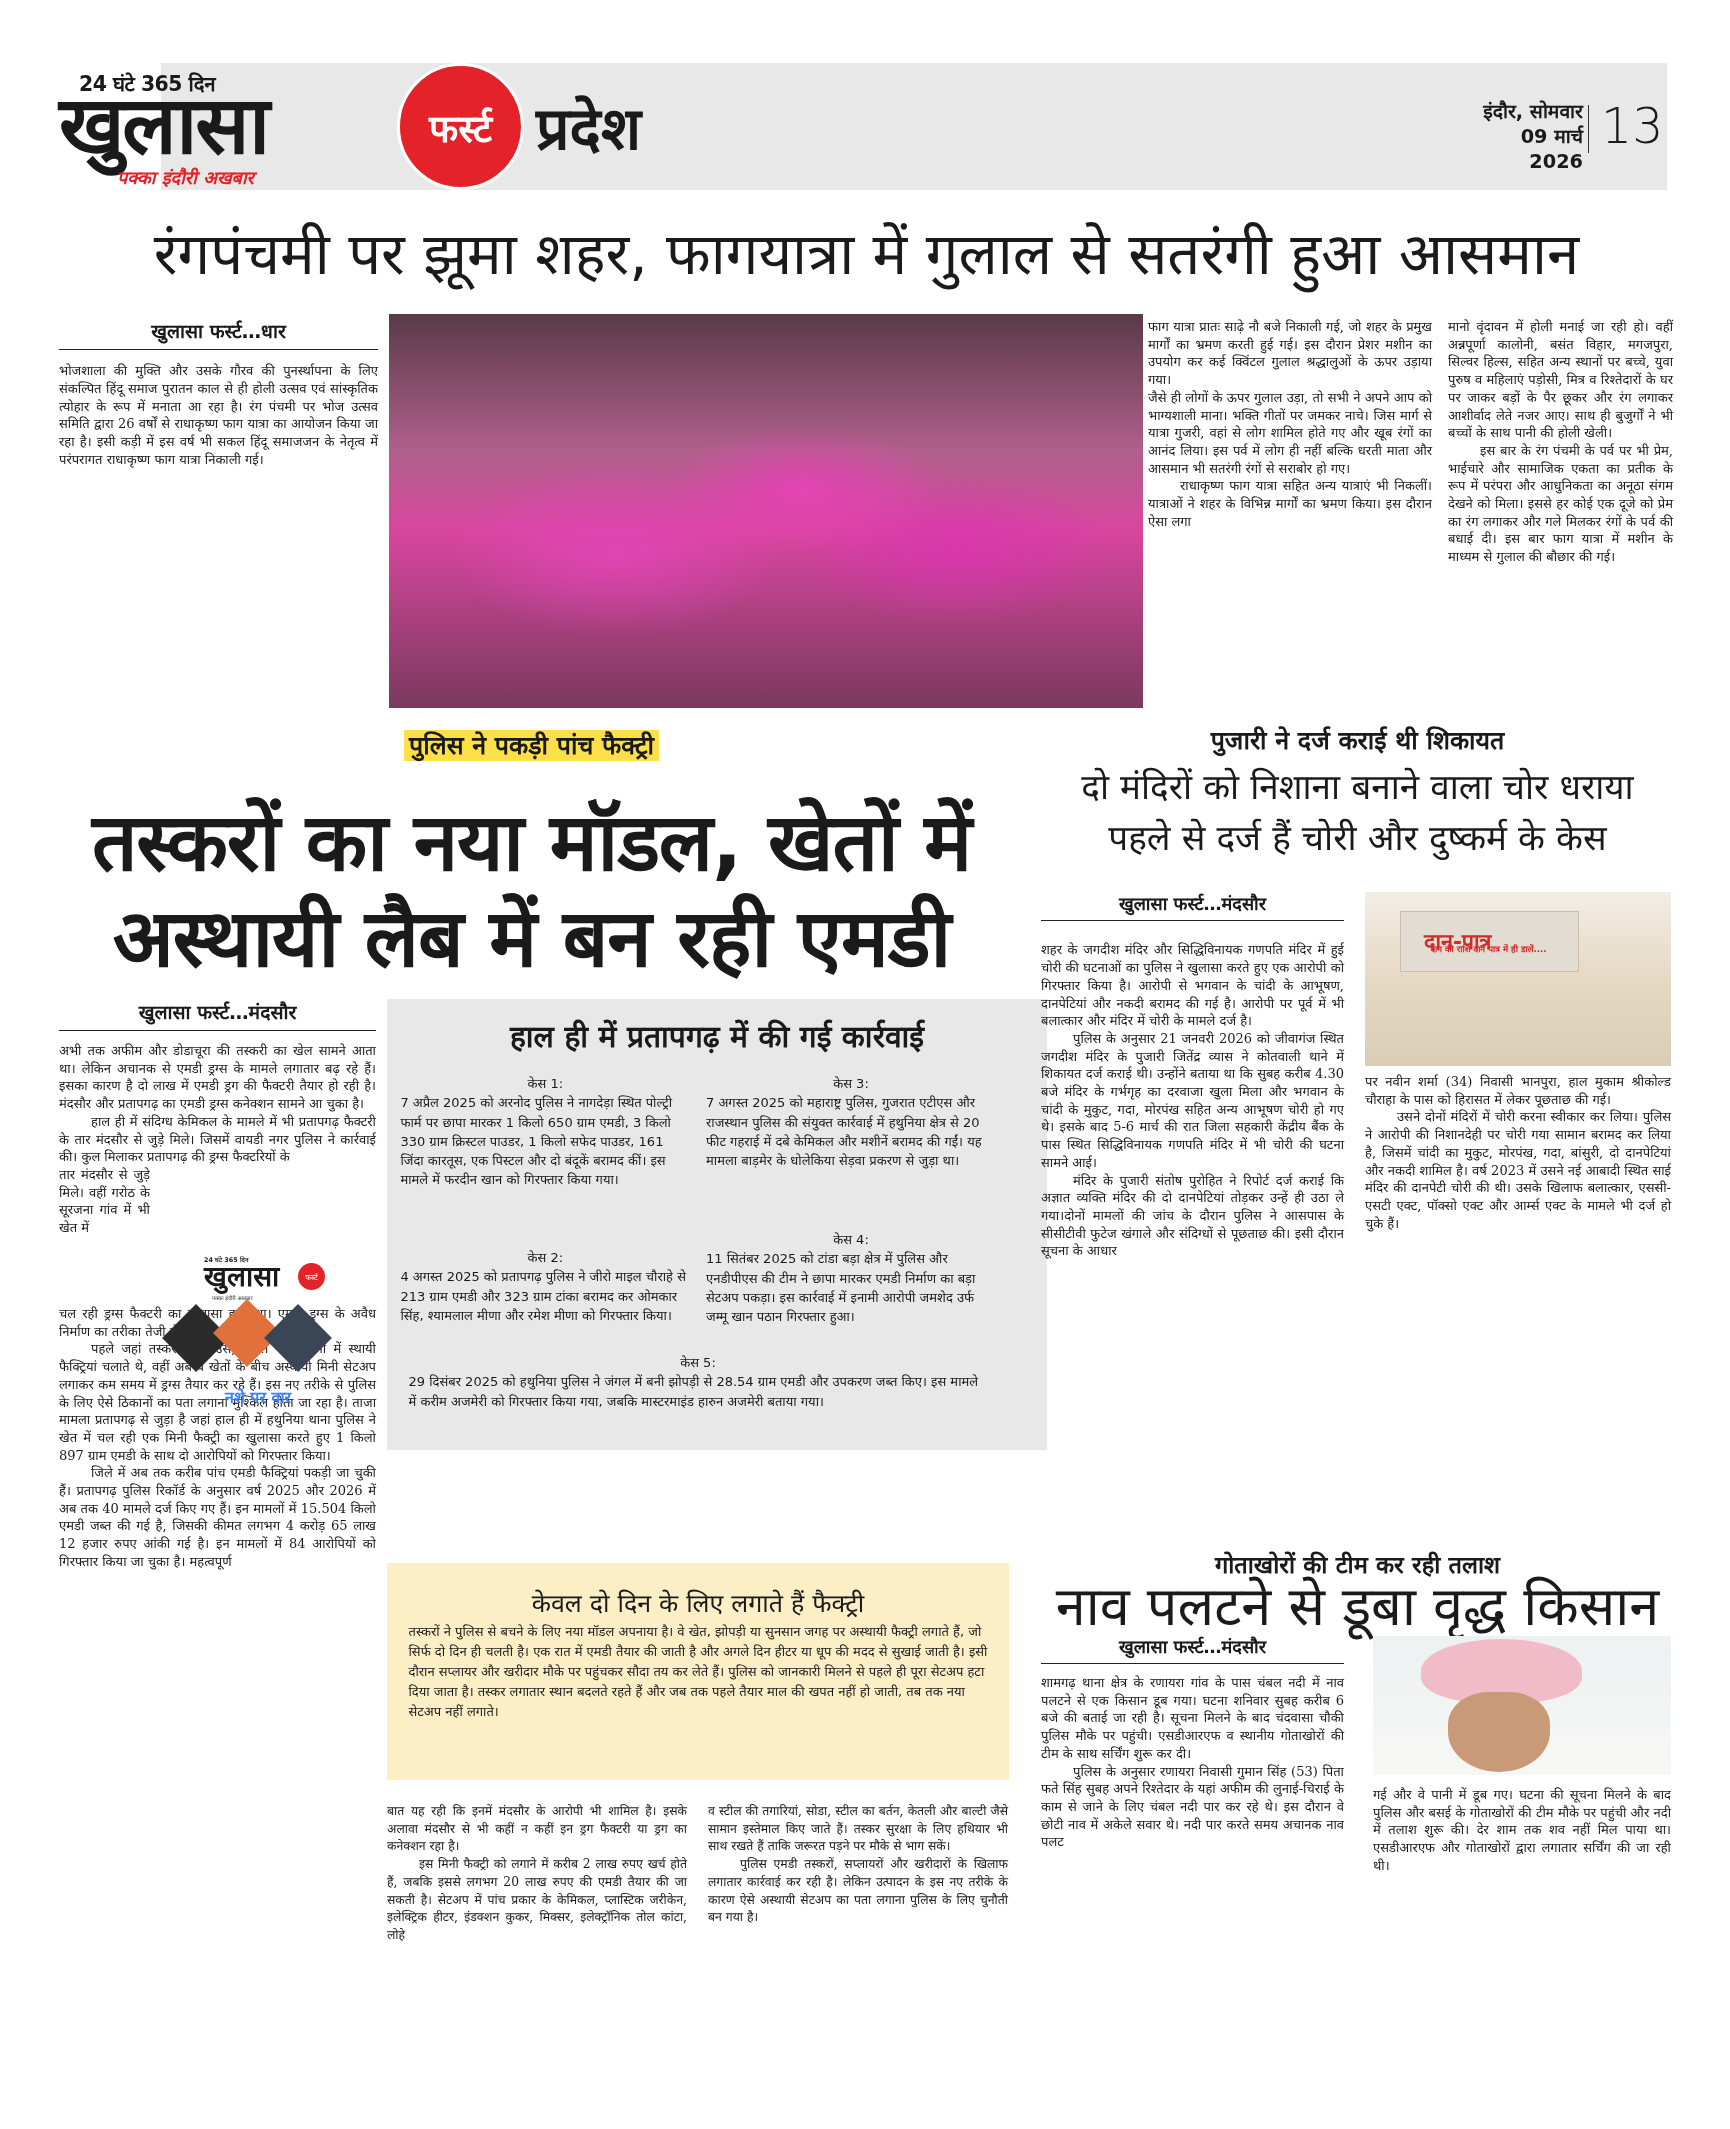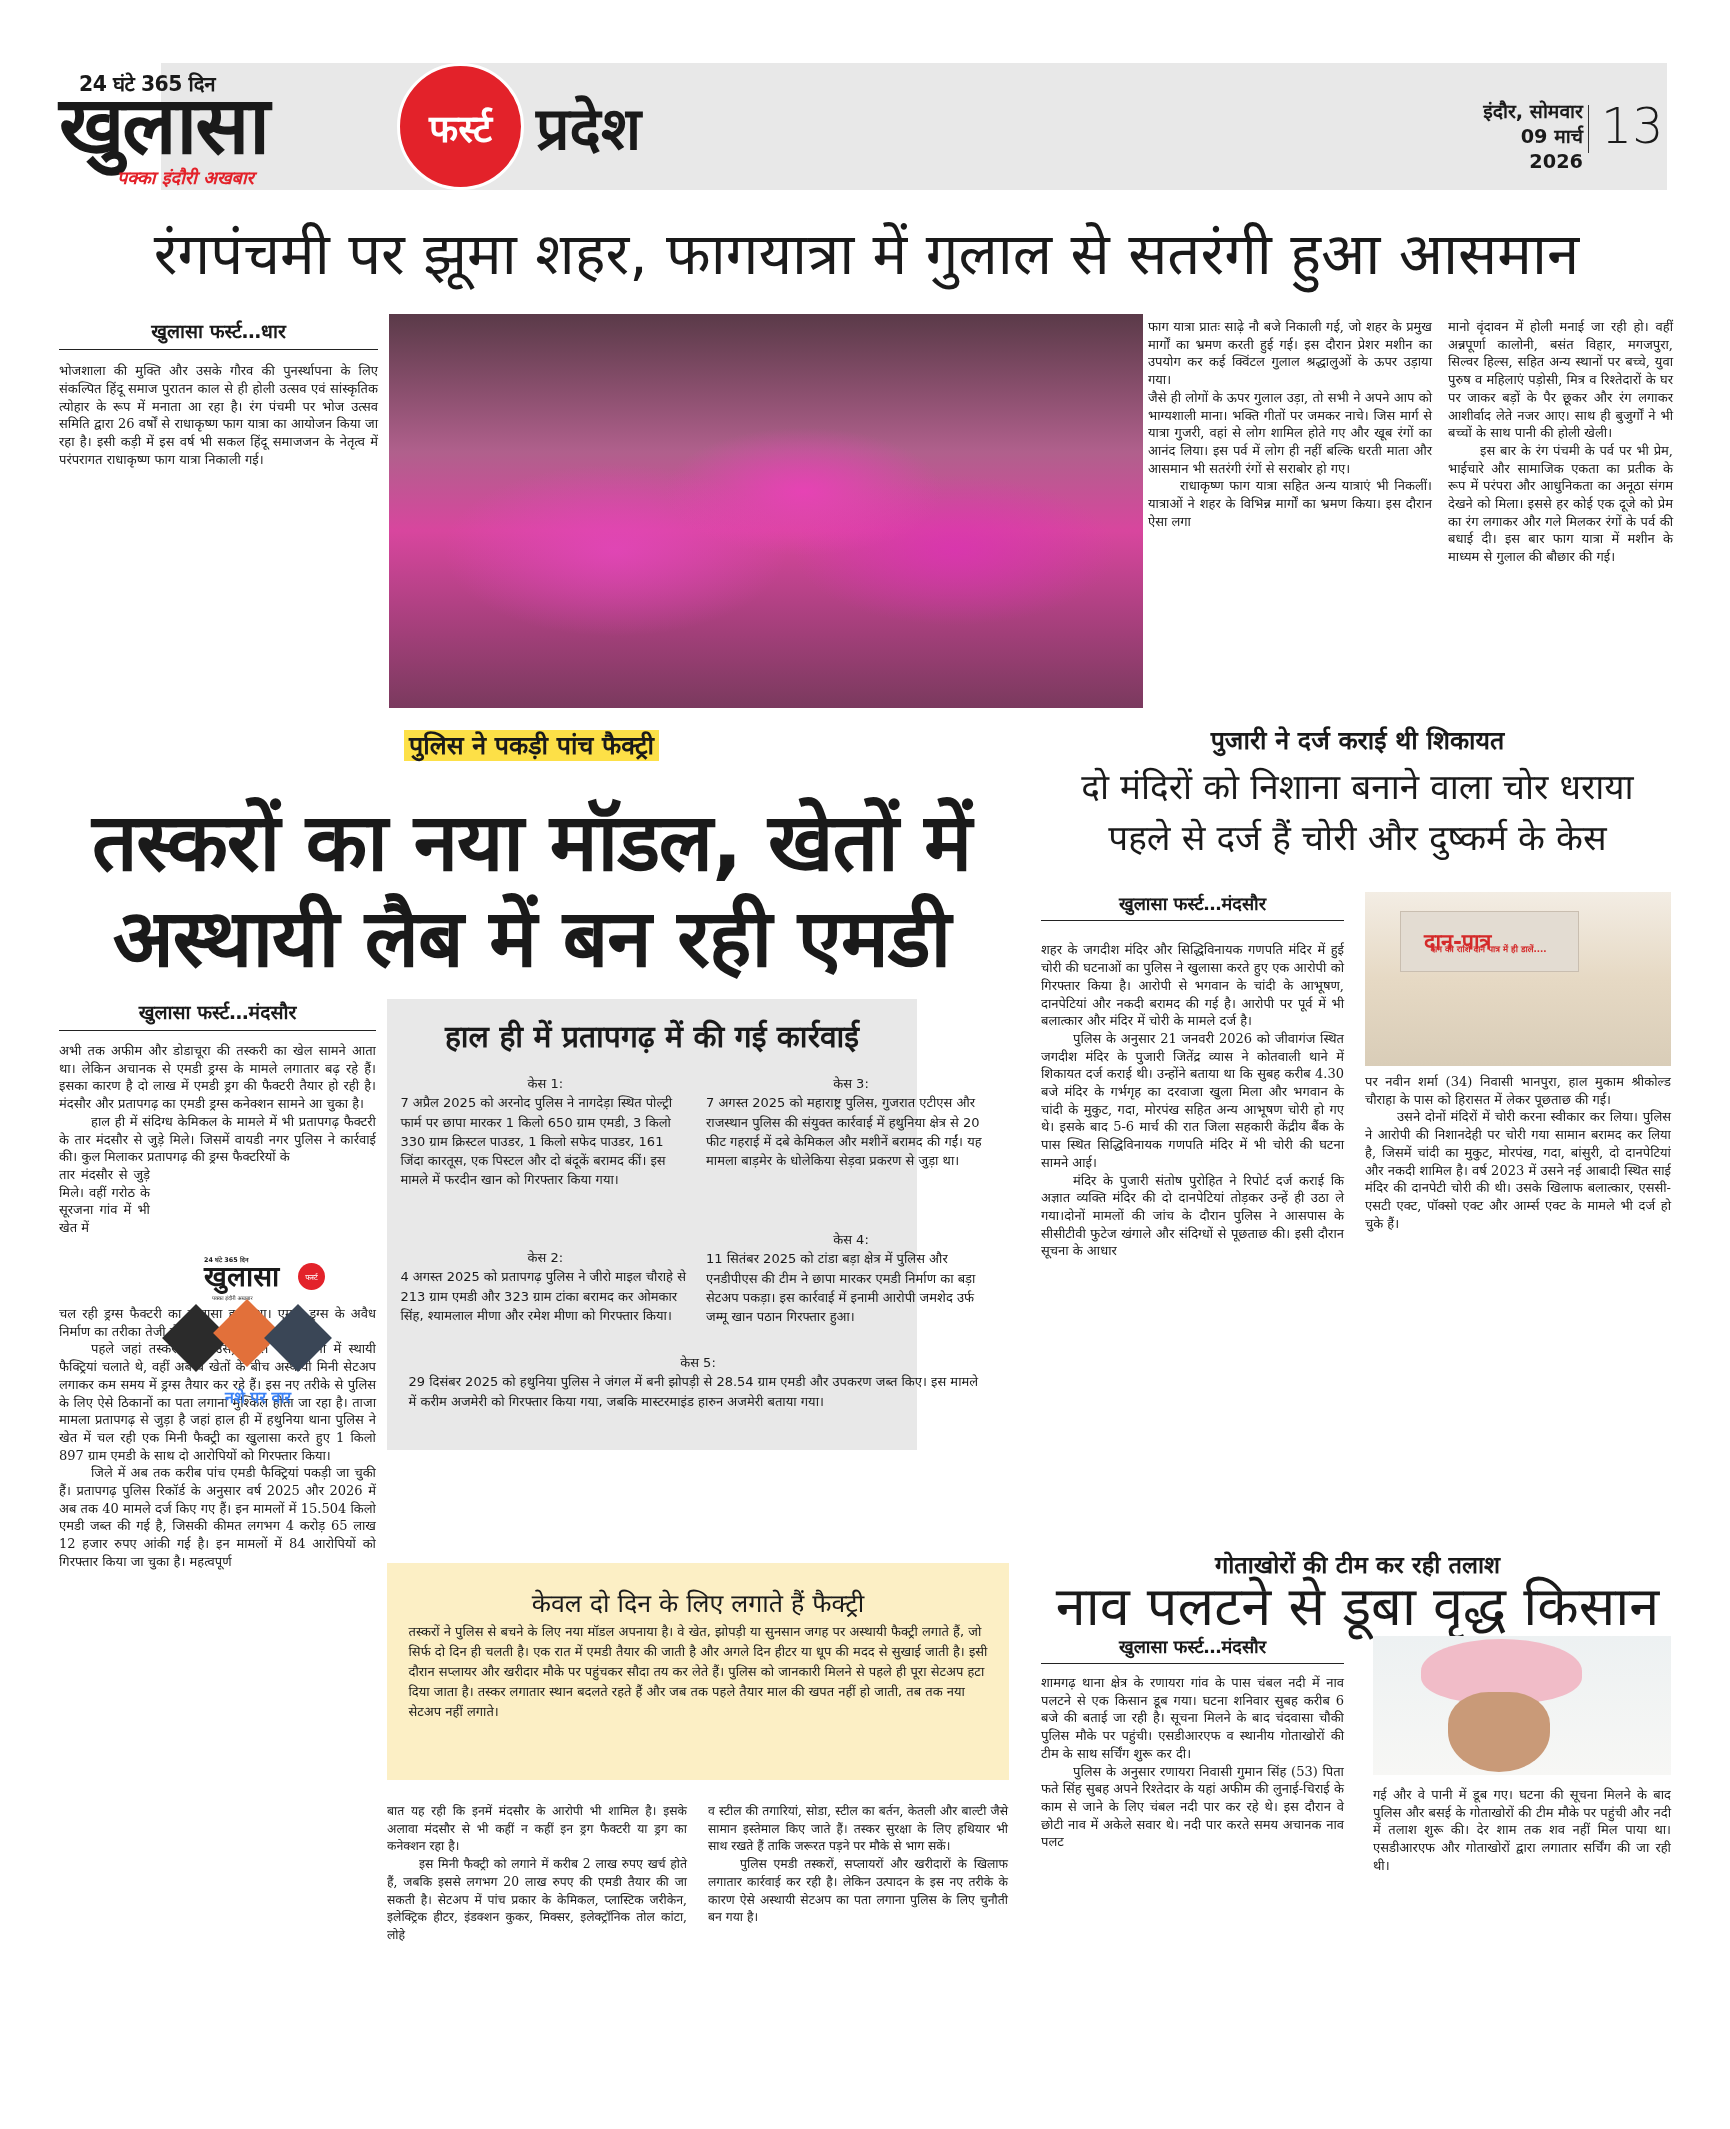--- a/index.html
+++ b/index.html
@@ -28,21 +28,21 @@
   #holi-photo { left:389px; top:314px; width:754px; height:394px;
     background:
       radial-gradient(ellipse 139px 64px at 55% 45%, rgba(236,64,186,0.85), transparent),
       radial-gradient(ellipse 172px 86px at 30% 60%, rgba(230,70,190,0.75), transparent),
       radial-gradient(ellipse 161px 75px at 75% 60%, rgba(220,50,180,0.75), transparent),
       linear-gradient(180deg,#5a3a48 0%,#b0608c 35%,#d8469e 55%,#7a3a5e 100%); }
 
   .yellow-tag { background:#fde047; font-weight:bold; font-size:25px; padding:1.1px 5.4px; }
   #drug-headline { left:54px; top:783px; width:955px; font-size:80px; font-weight:bold; line-height:1.2; text-align:center; letter-spacing:-1.1px;margin-top:12px; }
 
-  #pratap-box { left:387px; top:999px; width:530px; height:451px; background:#e8e8e8; }
+  #pratap-box { left:387px; top:999px; width:660px; height:451px; background:#e8e8e8; }
   #pratap-box .title { position:absolute; left:0; top:16px; width:100%; text-align:center; font-weight:bold; font-size:30px; }
   .case-col { position:absolute; width:290px; font-size:13px; line-height:19.3px; }
   .case-label { text-align:center; }
   .case5 { position:absolute; left:21.5px; top:354px; width:579px; font-size:13px; line-height:19.3px; }
 
   #factory-box { left:387px; top:1563px; width:622px; height:217px; background:#fcefc5; }
   #factory-box .title { position:absolute; left:0; top:21.5px; width:100%; text-align:center; font-weight:normal; font-size:25px; }
   #factory-box .txt { position:absolute; left:21.5px; top:59px; width:579px; font-size:13px; line-height:20px; }
 
   #nasha-img { left:161px; top:1255px; width:172px; height:156px; }

